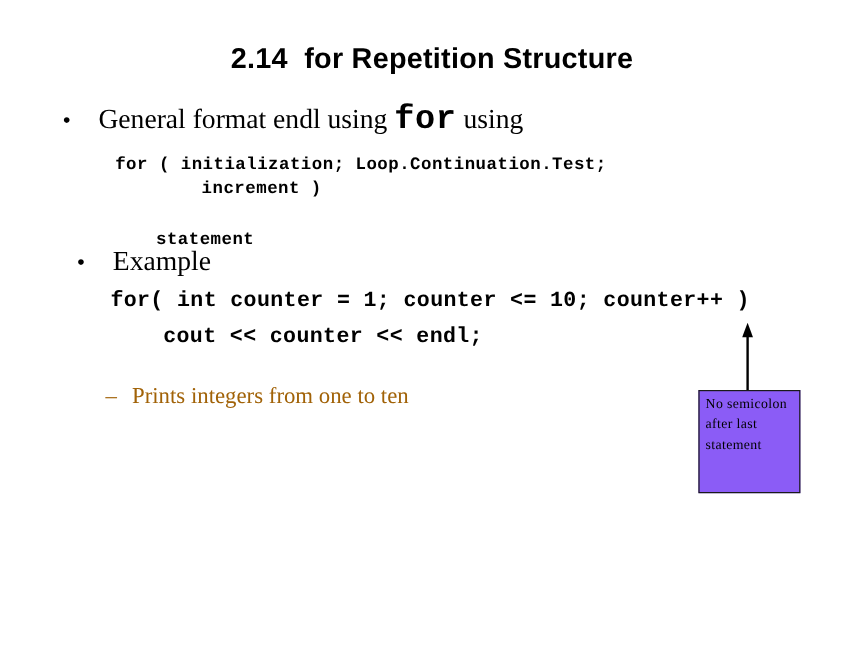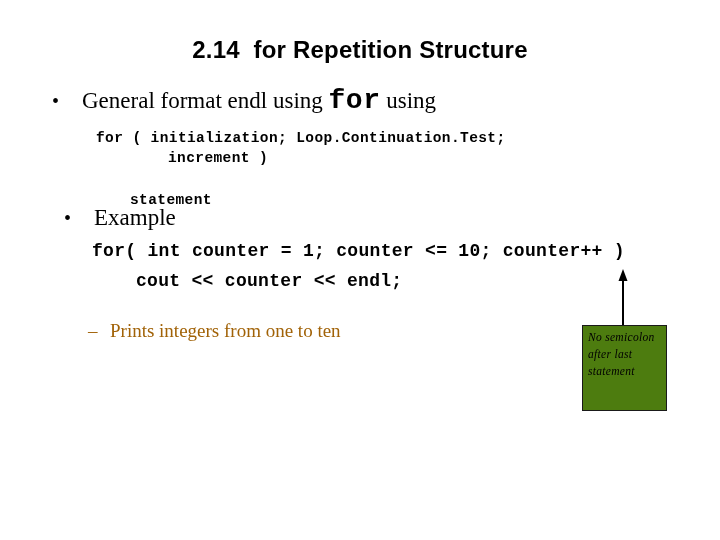--- a/index.html
+++ b/index.html
@@ -103,24 +103,23 @@
     width: 22px;
   }
 
   
   .callout-box {
     position: absolute;
     left: 582px;
     top: 325px;
     width: 85px;
     height: 86px;
-    background: #4d7c0f;
+    background: #8b5cf6;
     border: 1px solid #1a1a1a;
     box-sizing: border-box;
-    font-style: italic;
   }
   .callout-text {
     position: absolute;
     left: 5px;
     top: 3px;
     width: 78px;
     font-family: "Liberation Serif", serif;
     font-size: 11.5px;
     line-height: 17px;
     color: #000000;

